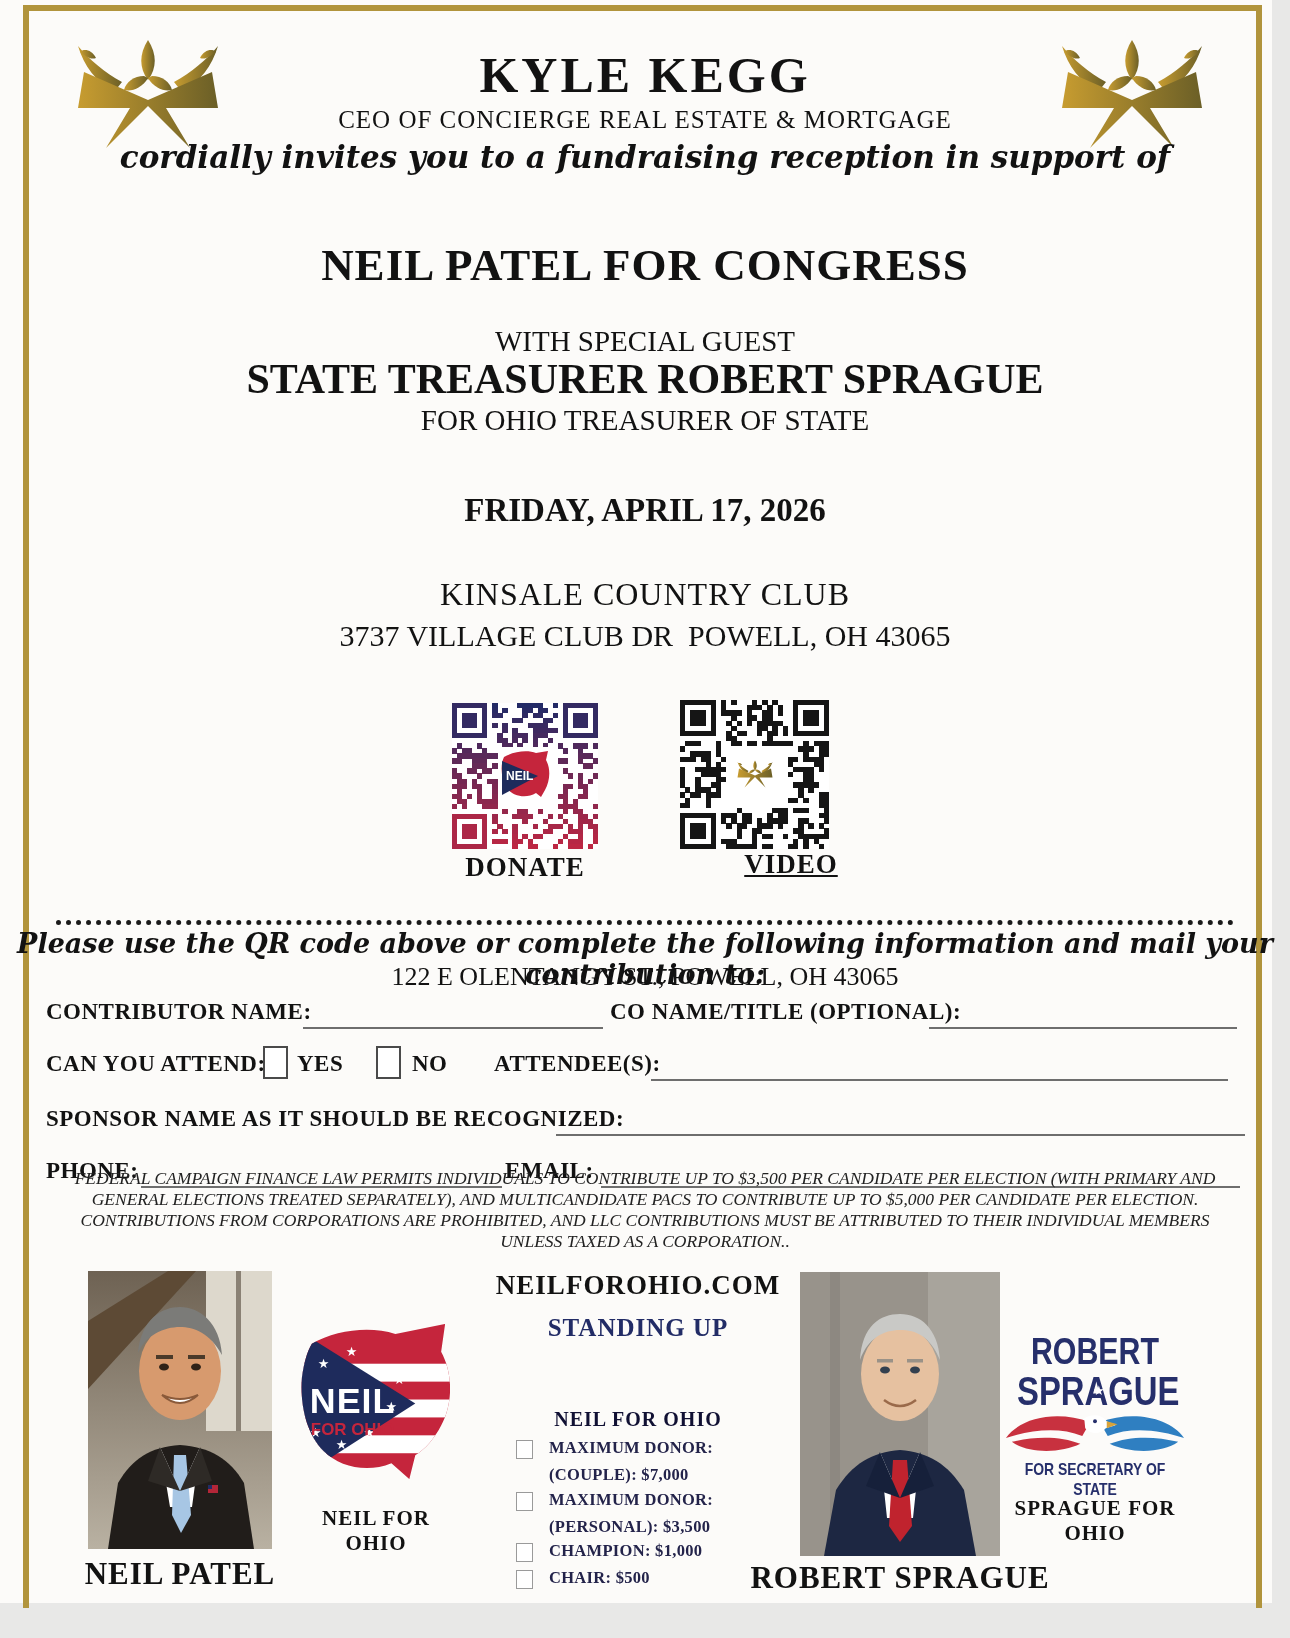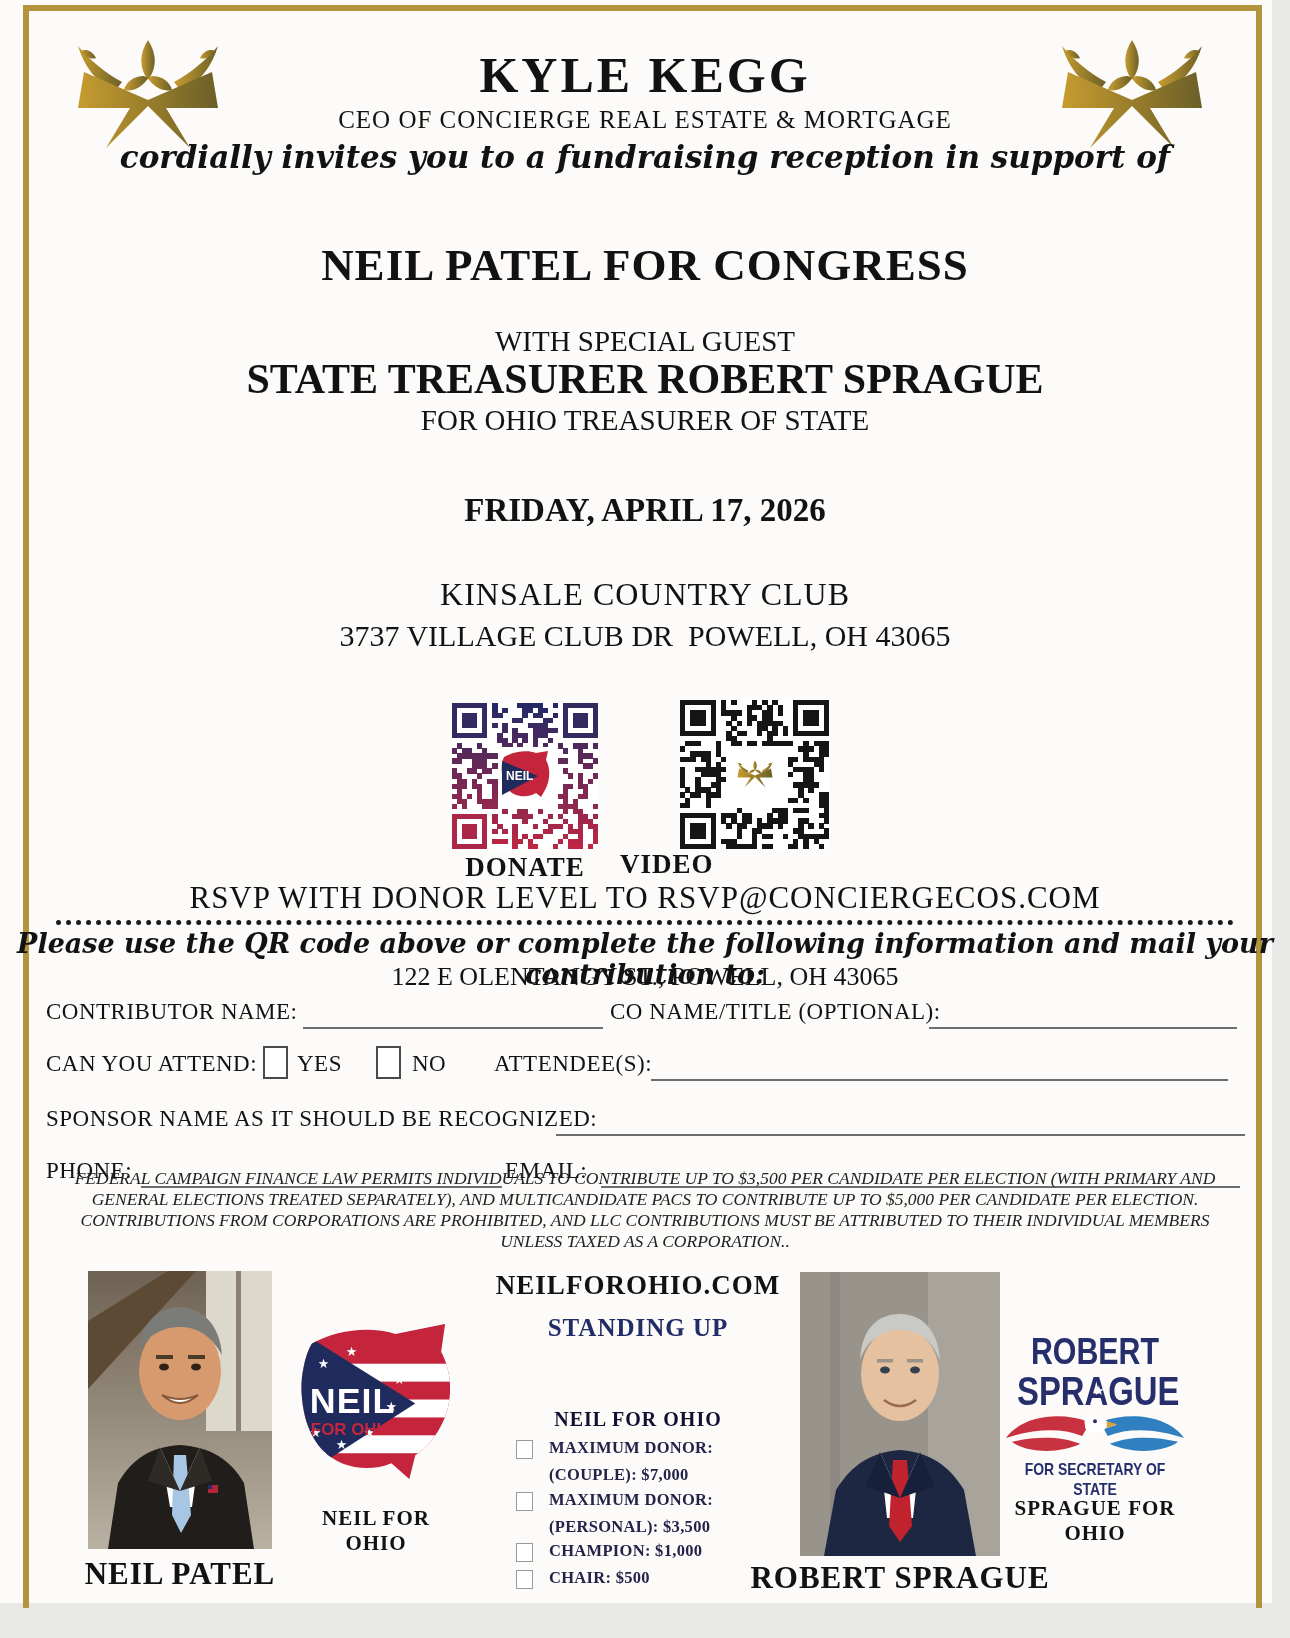--- a/index.html
+++ b/index.html
@@ -26,28 +26,28 @@
   .venue-addr{top:619px;font-size:30px;white-space:pre-wrap;}
 
   .qrbox{background:#fff;}
   .qr-donate{left:452px;top:703px;width:146px;height:146px;}
   .qr-video{left:680px;top:700px;width:149px;height:149px;}
   .qr-badge{background:#fff;display:flex;align-items:center;justify-content:center;}
   .donate-badge{left:498px;top:747px;width:54px;height:58px;}
   .video-badge{left:731px;top:748px;width:48px;height:52px;}
   .qr-label{font-size:27px;font-weight:bold;letter-spacing:1px;}
   .donate-label{left:430px;width:190px;top:852px;text-align:center;}
-  .video-label{left:620px;width:190px;top:849px;text-align:left;}
+  .video-label{left:696px;width:190px;top:849px;text-align:center;text-decoration:underline;}
 
   .rsvp{top:880px;font-size:31px;letter-spacing:1px;}
   .dotted{top:920px;left:56px;width:1178px;border-top:5px dotted #1a1a1a;height:0;}
   .script2{top:928px;font-size:27px;}
   .mail-addr{top:962px;font-size:26px;}
 
-  .f-label{font-size:23px;letter-spacing:.5px;}
+  .f-label{font-size:23px;letter-spacing:.5px;font-weight:bold;}
   .f-line{height:0;border-bottom:2px solid #6e6e6e;}
   .cbox{border:2px solid #4a4a4a;background:#fff;box-sizing:border-box;}
   .cb-att{width:25px;height:33px;top:1046px;}
 
   .disclaimer{top:1168px;left:72px;width:1146px;text-align:center;font-size:17.5px;
               line-height:21px;font-style:italic;color:#222;}
 
   .photo{overflow:hidden;background:#888;}
   .cap{font-weight:bold;text-align:center;letter-spacing:1px;}
   .navy{color:#222c66;}
@@ -600,21 +600,20 @@
         <rect x="2" y="24" width="3" height="3" fill="rgb(21,21,21)"></rect>
       </svg></div>
   <div class="abs qr-badge video-badge">
     <svg viewBox="0 0 160 112" width="40" height="28">
         <use href="#crown"></use>
       </svg>
   </div>
   <div class="abs qr-label donate-label">DONATE</div>
   <div class="abs qr-label video-label">VIDEO</div>
 
-  <div class="abs ctr rsvp">RSVP WITH DONOR LEVEL TO RSVP@CONCIERGECOS.COM</div>
   <div class="abs dotted"></div>
   <div class="abs ctr script script2">Please use the QR code above or complete the following information and mail your contribution to:</div>
   <div class="abs ctr mail-addr">122 E OLENTANGY ST., POWELL, OH 43065</div>
 
   <div class="abs f-label" style="left:46px;top:999px">CONTRIBUTOR NAME:</div>
   <div class="abs f-line" style="left:303px;top:1027px;width:300px"></div>
   <div class="abs f-label" style="left:610px;top:999px">CO NAME/TITLE (OPTIONAL):</div>
   <div class="abs f-line" style="left:929px;top:1027px;width:308px"></div>
 
   <div class="abs f-label" style="left:46px;top:1051px">CAN YOU ATTEND:</div>

